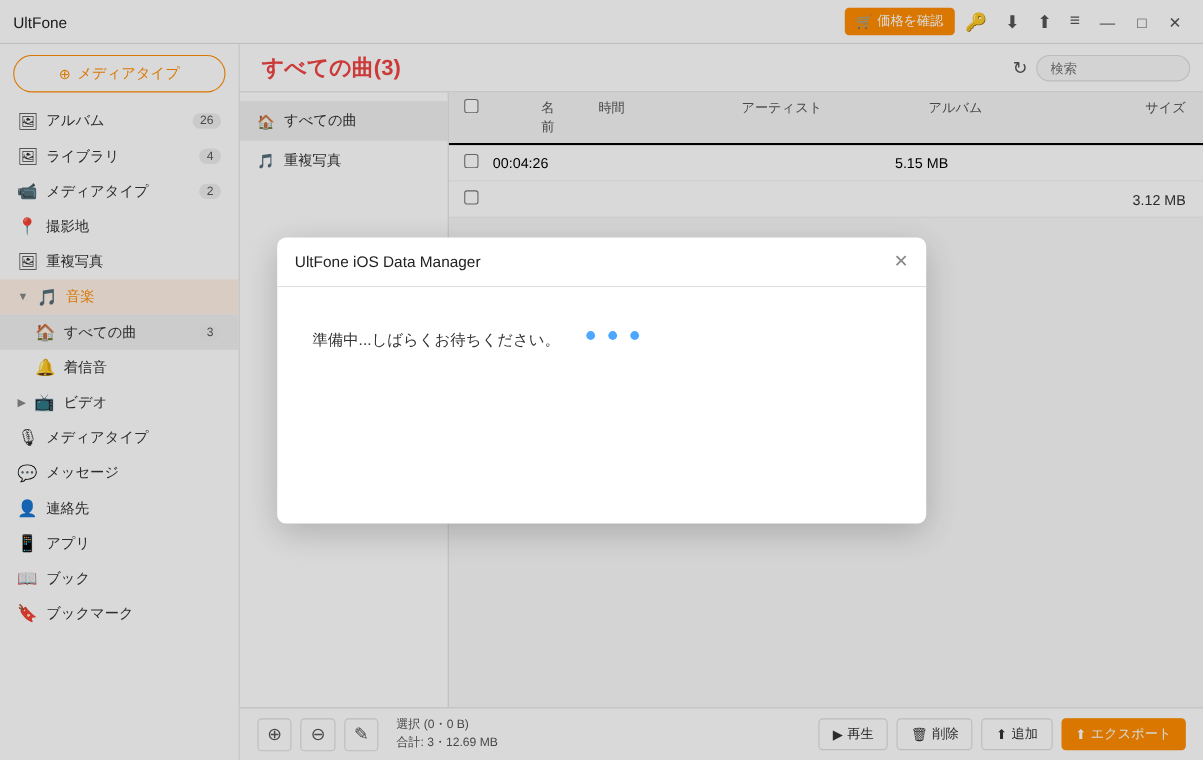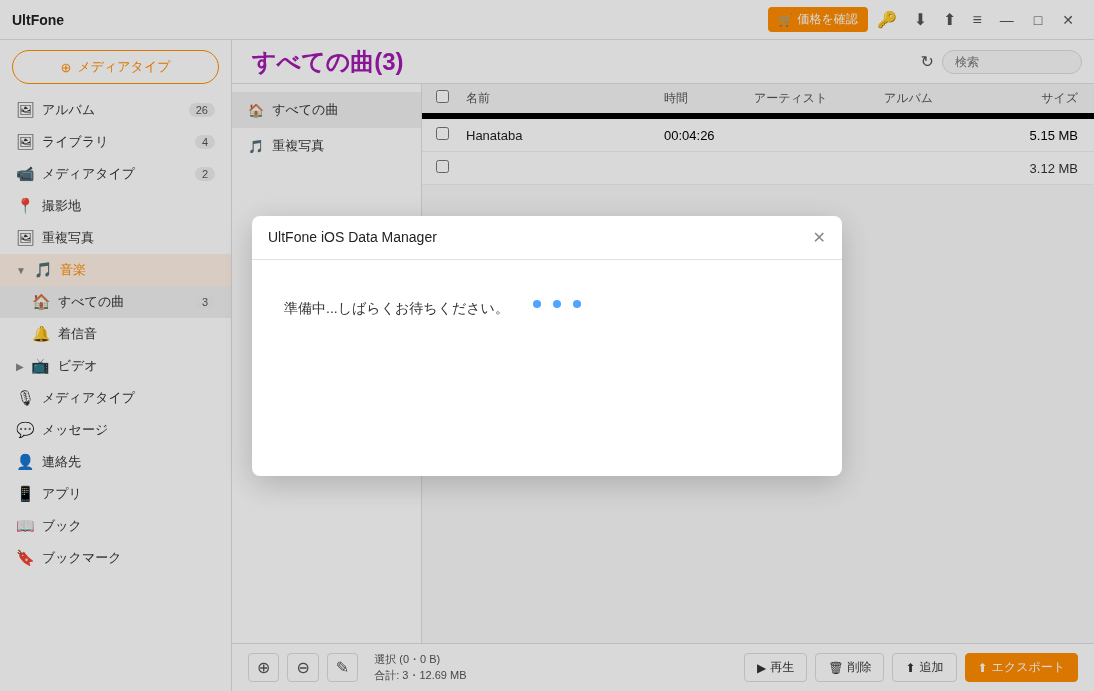--- a/index.html
+++ b/index.html
@@ -4,21 +4,21 @@
   <style>
     * { box-sizing: border-box; margin: 0; padding: 0; }
     body { font-family: -apple-system, BlinkMacSystemFont, 'Segoe UI', sans-serif; font-size: 13px; background: #f0f0f0; width: 1094px; height: 691px; overflow: hidden; display: flex; flex-direction: column; }
 
     
     .title-bar {
       display: flex; align-items: center; justify-content: space-between;
       background: #fff; padding: 0 12px; height: 40px; border-bottom: 1px solid #e0e0e0;
     }
     .title-bar-left { display: flex; align-items: center; gap: 8px; }
-    .app-title { font-weight: 700; font-size: 14px; color: #222; }
+    .app-title { font-weight: 400; font-size: 14px; color: #222; }
     .title-bar-right { display: flex; align-items: center; gap: 4px; }
     .btn-price {
       background: #ff8c00; color: #fff; border: none; border-radius: 4px;
       padding: 4px 10px; font-size: 12px; cursor: pointer; display: flex; align-items: center; gap: 4px;
     }
     .title-icon-btn {
       background: none; border: none; cursor: pointer; color: #555; font-size: 16px; padding: 4px 6px;
     }
     .win-btn { background: none; border: none; cursor: pointer; font-size: 14px; color: #555; padding: 4px 8px; }
 
@@ -52,21 +52,21 @@
 
     
     .main { flex: 1; display: flex; flex-direction: column; background: #fafafa; }
 
     
     .subnav {
       display: flex; align-items: center; background: #fff; border-bottom: 1px solid #e0e0e0;
       height: 44px;
     }
     .subnav-left { display: flex; align-items: center; flex: 1; }
-    .subnav-title { font-size: 24px; font-weight: 600; color: #a21caf; padding: 0 20px; }
+    .subnav-title { font-size: 20px; font-weight: 600; color: #ef4444; padding: 0 20px; }
     .subnav-right { display: flex; align-items: center; gap: 8px; padding: 0 12px; }
     .refresh-btn { background: none; border: none; cursor: pointer; font-size: 16px; color: #555; }
     .search-input {
       border: 1px solid #ddd; border-radius: 16px; padding: 4px 12px;
       font-size: 12px; width: 140px; outline: none; background: #f8f8f8;
     }
 
     
     .content-area { display: flex; flex: 1; overflow: hidden; }
 
@@ -76,22 +76,22 @@
       padding-top: 8px;
     }
     .sub-sidebar-item {
       display: flex; align-items: center; padding: 9px 16px; cursor: pointer; color: #333; gap: 8px;
     }
     .sub-sidebar-item.active { background: #f0f0f0; font-weight: 500; }
 
     
     .song-list { flex: 1; display: flex; flex-direction: column; overflow: hidden; }
     .song-table-header {
-      display: flex; align-items: flex-start; background: #f5f5f5; border-bottom: 6px solid #000000;
-      padding: 6px 0; font-size: 12px; color: #555; font-weight: 500;
+      display: flex; align-items: flex-start; background: #f5f5f5; border-bottom: 2px solid #000000;
+      padding: 6px 0; font-size: 12px; color: #555; font-weight: 500; gap: 40px;
     }
     .col-check { width: 40px; text-align: center; }
     .col-name { flex: 2; padding-left: 4px; }
     .col-time { width: 90px; }
     .col-artist { width: 130px; }
     .col-album { width: 130px; }
     .col-size { width: 80px; text-align: right; padding-right: 16px; }
 
     .song-rows { flex: 1; overflow-y: auto; }
     .song-row {
@@ -283,21 +283,20 @@
           <div class="col-artist">アーティスト</div>
           <div class="col-album">アルバム</div>
           <div class="col-size">サイズ</div>
         </div>
 
         <div class="song-rows">
           <div class="song-row">
             <div class="col-check">
               <input type="checkbox" style="">
             </div>
-            <div class="col-name">Hanataba</div>
             <div class="col-time">00:04:26</div>
             <div class="col-artist"></div>
             <div class="col-album"></div>
             <div class="col-size">5.15 MB</div>
           </div>
           <div class="song-row third-row">
             <div class="col-check">
               <input type="checkbox" style="">
             </div>
             <div class="col-name"></div>

